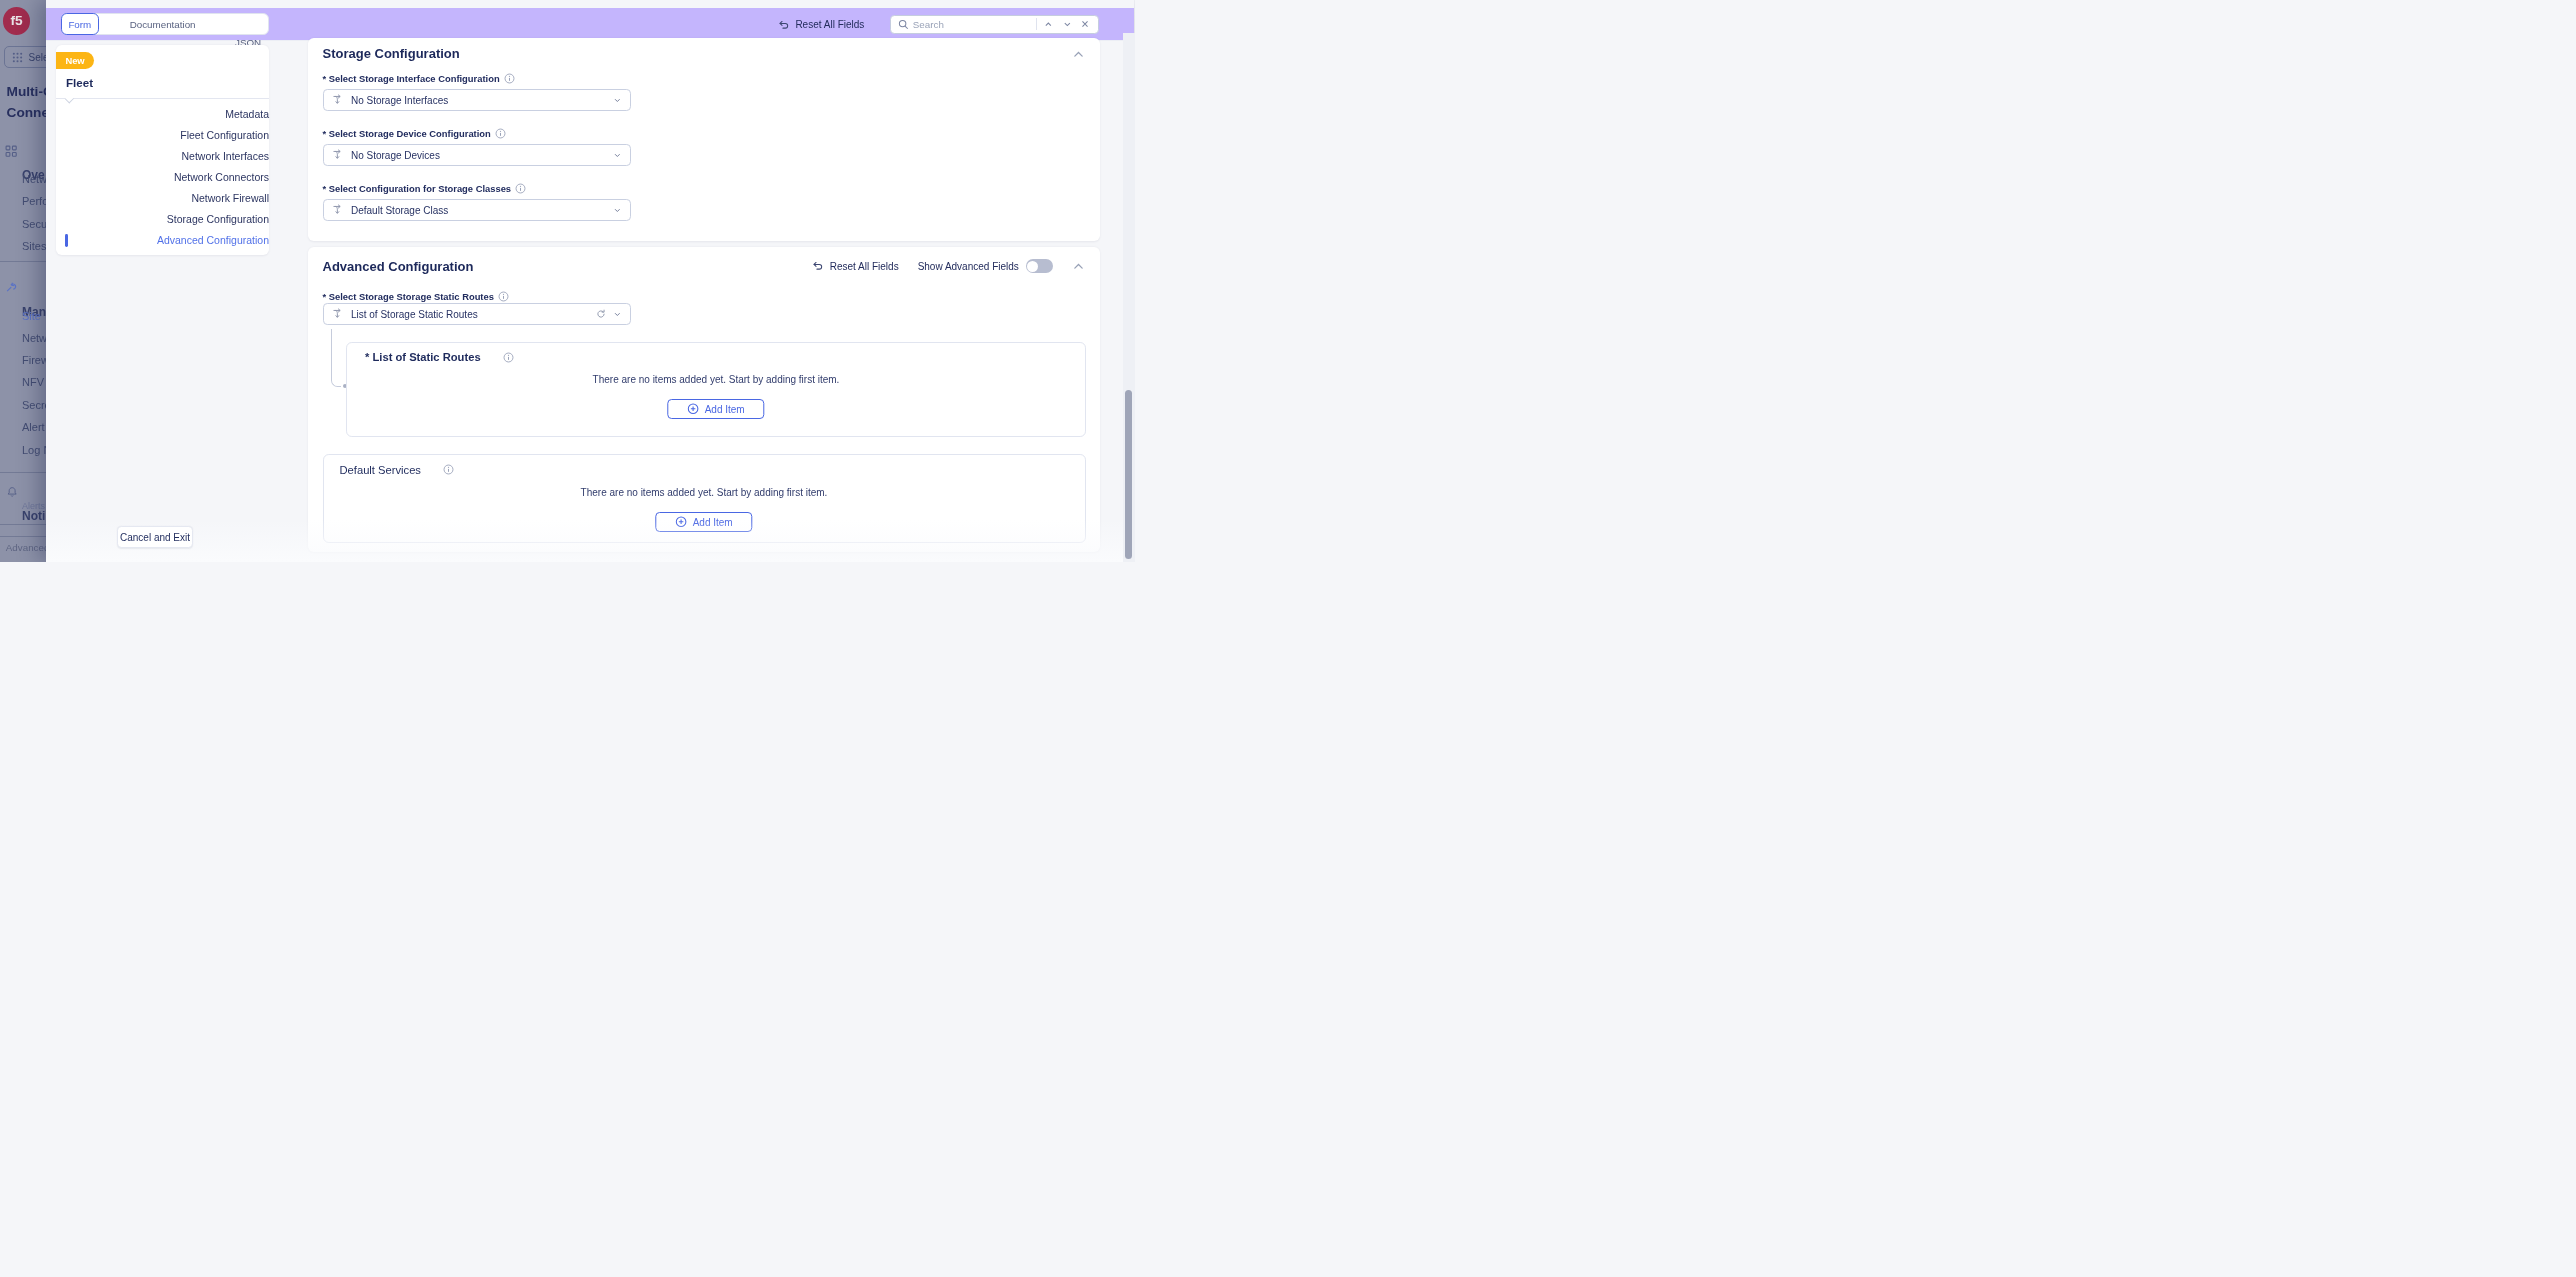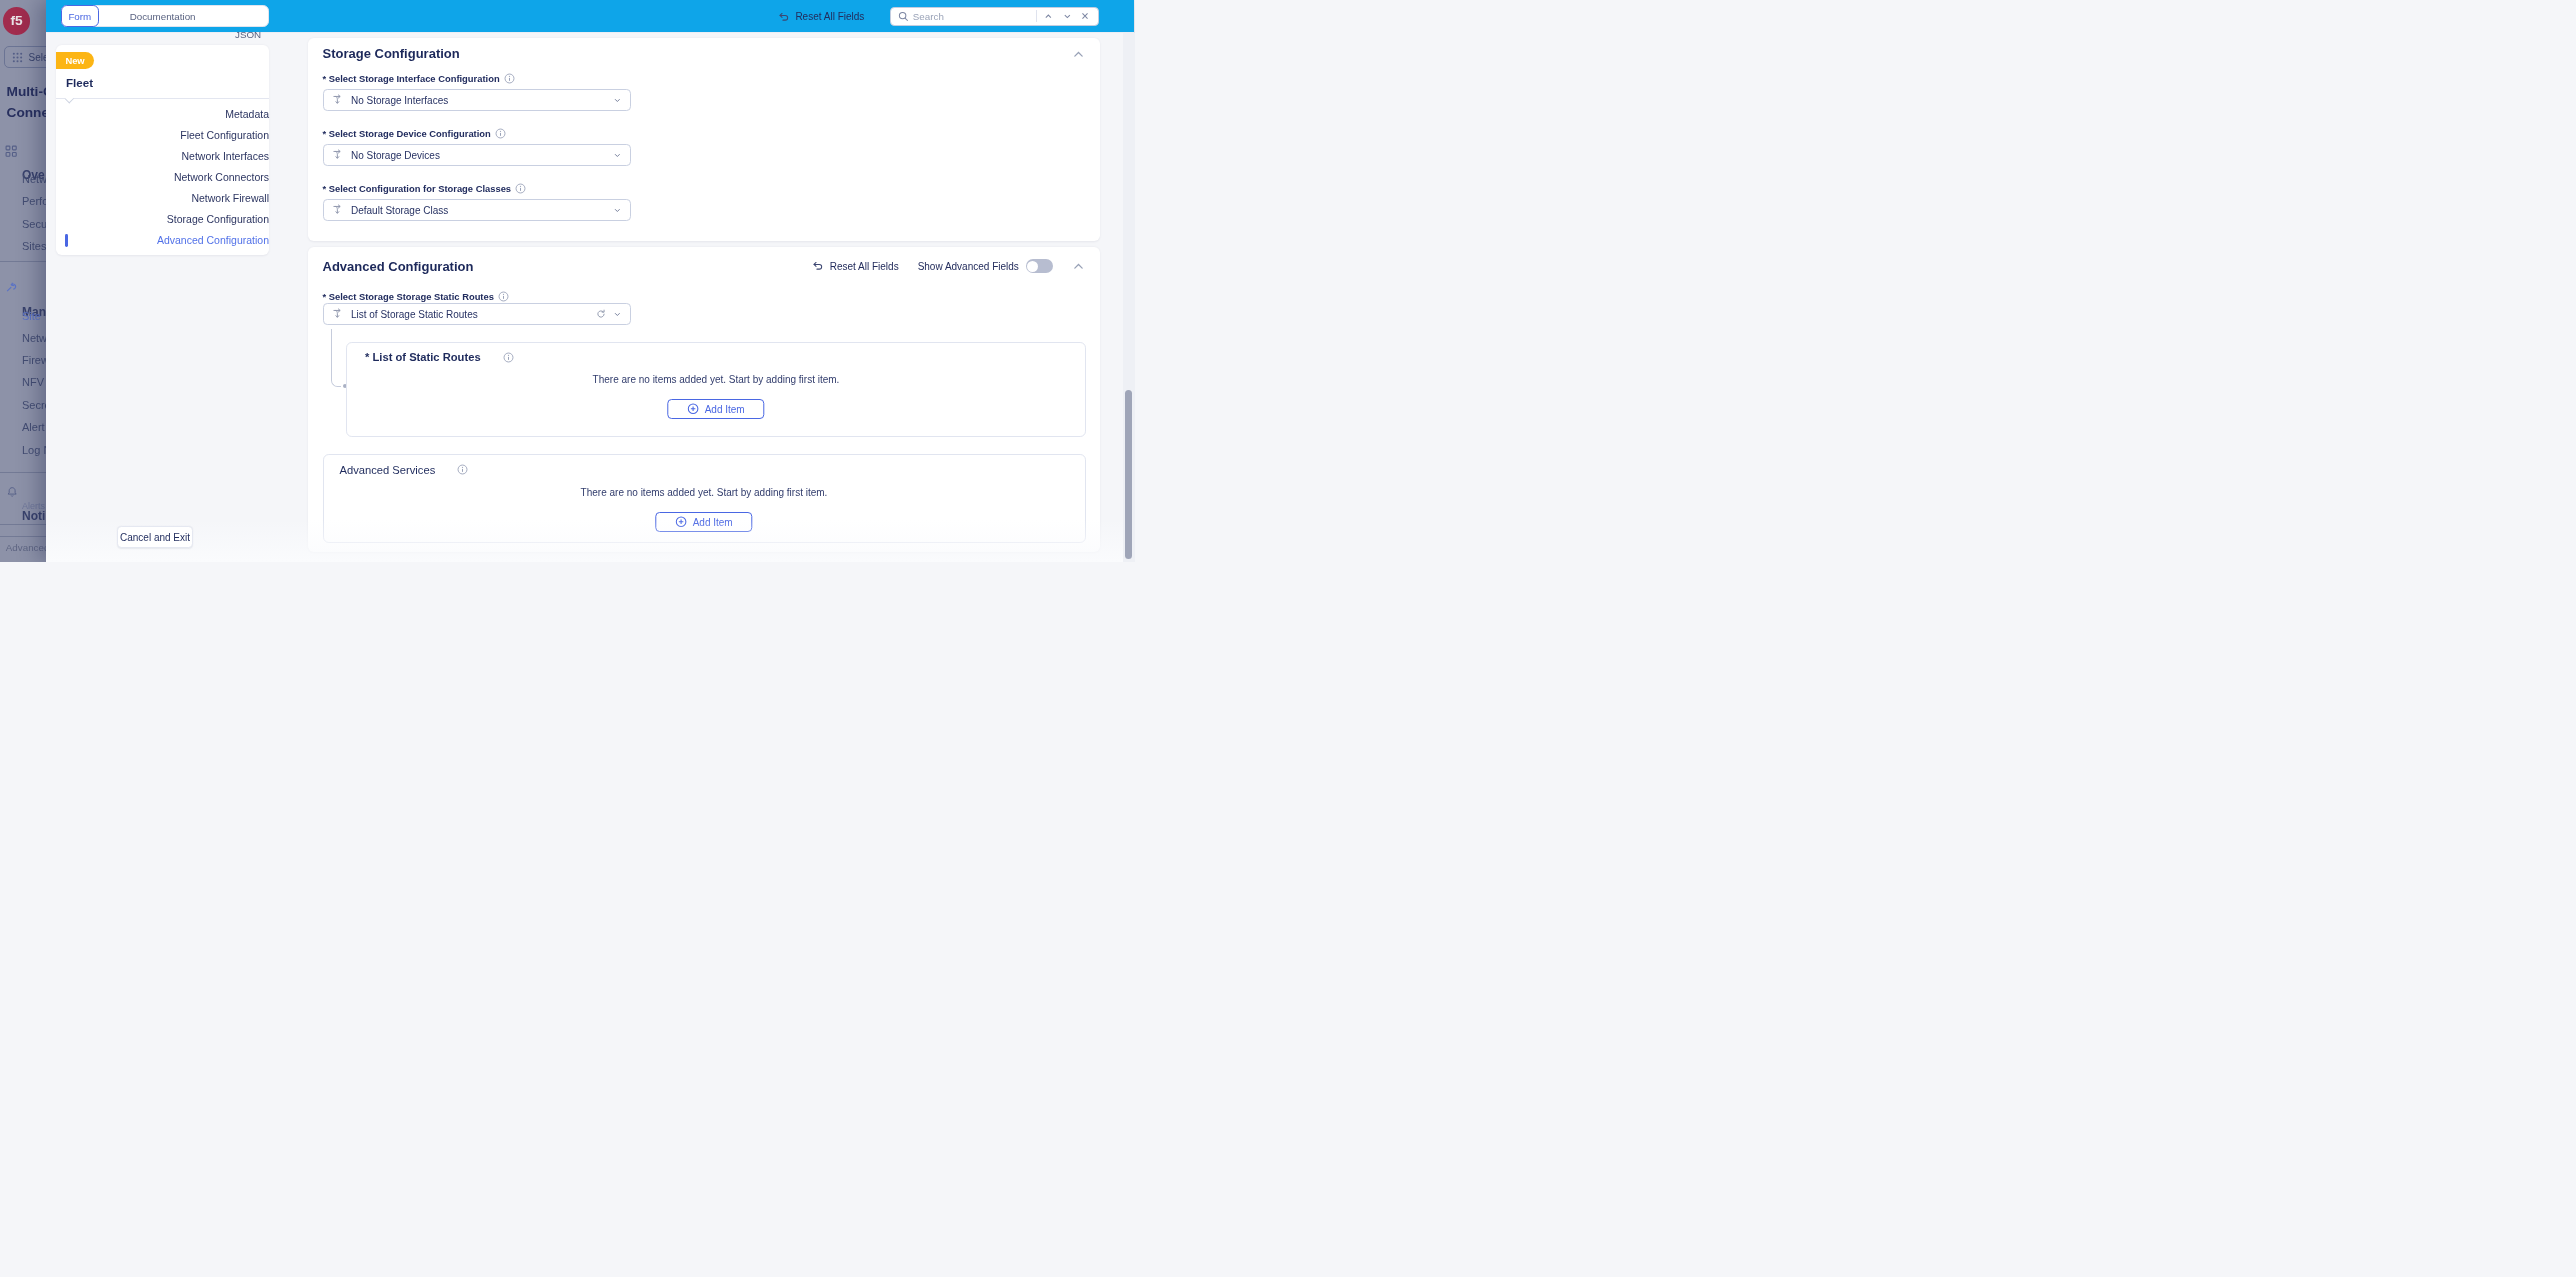--- a/index.html
+++ b/index.html
@@ -22,21 +22,21 @@
   .nav-item { font-size:11px; color:#434d72; }
   .nav-item.blue { color:#5a72c6; }
   .nav-sub { font-size:9px; color:#70789a; }
   .dim-divider { left:0; width:46px; height:0; border-top:0.7px solid rgba(50,60,100,0.28); }
   .dim-icon { color:#555f87; }
   .dim-icon.blue { color:#5a72c6; }
 
   
   .panel { position:absolute; left:46px; top:0; width:1088px; height:562px;
     background:#f5f6f9; z-index:2; box-shadow:-7.2px 0 20px rgba(25,35,75,0.35); }
-  .topbar { position:absolute; left:0; top:0; width:1088px; height:33px; background:#0ea5e9;
+  .topbar { position:absolute; left:0; top:8px; width:1088px; height:33px; background:#c4b5fd;
     border-bottom:0.7px solid #eceef5; }
 
   .tabs { position:absolute; left:14.5px; top:5px; height:22.4px; display:flex; align-items:stretch;
     border:0.7px solid #e0e4ef; border-radius:5.8px; background:#fff; }
   .tab { display:flex; align-items:center; justify-content:center; font-size:9.8px;
     color:#596280; cursor:pointer; }
   .tab.w-form { width:38px; }
   .tab.w-doc { width:129px; }
   .tab.w-json { width:41px; border-left:0.7px solid #e0e4ef;margin-top:28px; }
   .tab.active { border:0.7px solid #4a67e3; color:#4a67e3; border-radius:5.8px; margin:-0.7px;
@@ -437,21 +437,21 @@
                 <circle cx="8" cy="8" r="6.6" fill="none" stroke="currentColor" stroke-width="1.5"></circle>
                 <path d="M8 4.9 V11.1 M4.9 8 H11.1" stroke="currentColor" stroke-width="1.5"></path>
               </svg>
             </span>
           <span>Add Item</span>
         </button>
       </div>
 
       <div class="inner-box blocked-box">
         <div class="box-title lite">
-          <span>Advanced Services</span>
+          <span>Default Services</span>
           <span class="info">
             <svg width="11" height="11" viewBox="0 0 16 16">
                 <circle cx="8" cy="8" r="6.5" fill="none" stroke="currentColor" stroke-width="1.3"></circle>
                 <circle cx="8" cy="4.9" r="0.95" fill="currentColor"></circle>
                 <path d="M8 7.1 V11.4" stroke="currentColor" stroke-width="1.5"></path>
               </svg>
             </span>
         </div>
         <div class="empty-text" style="top:32px">There are no items added yet. Start by adding first item.</div>
         <button class="add-btn" style="top:57px">

